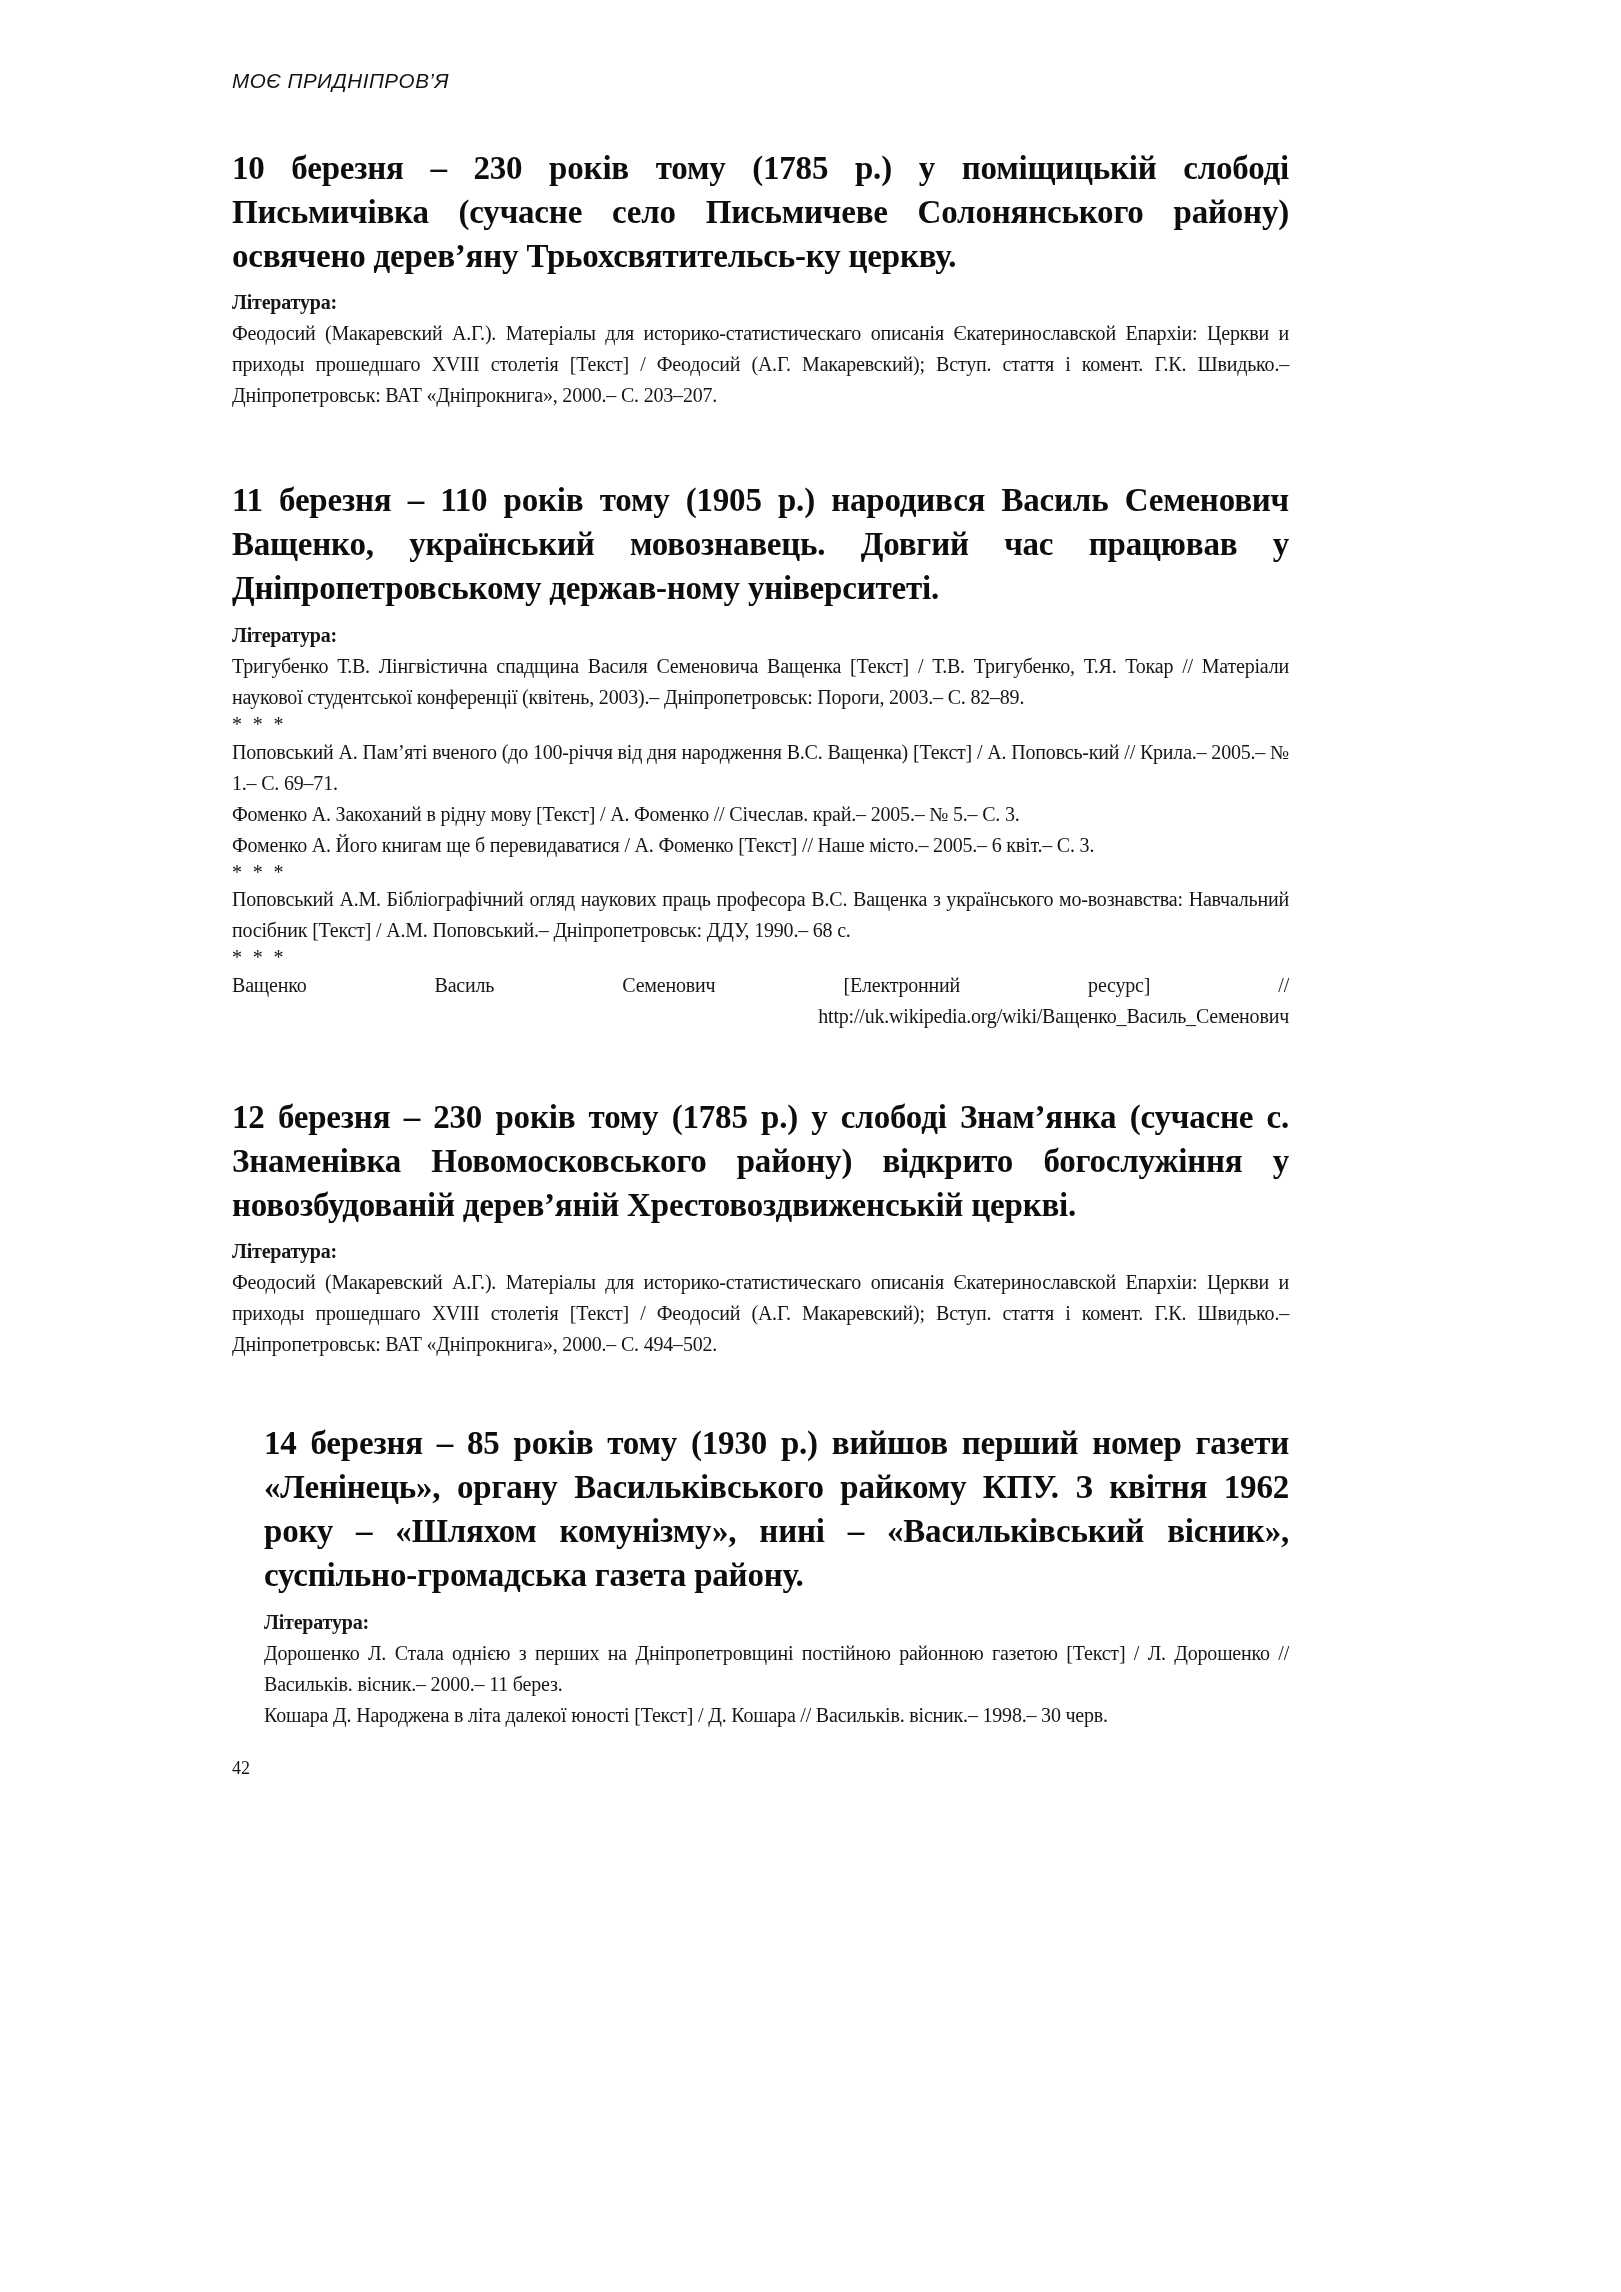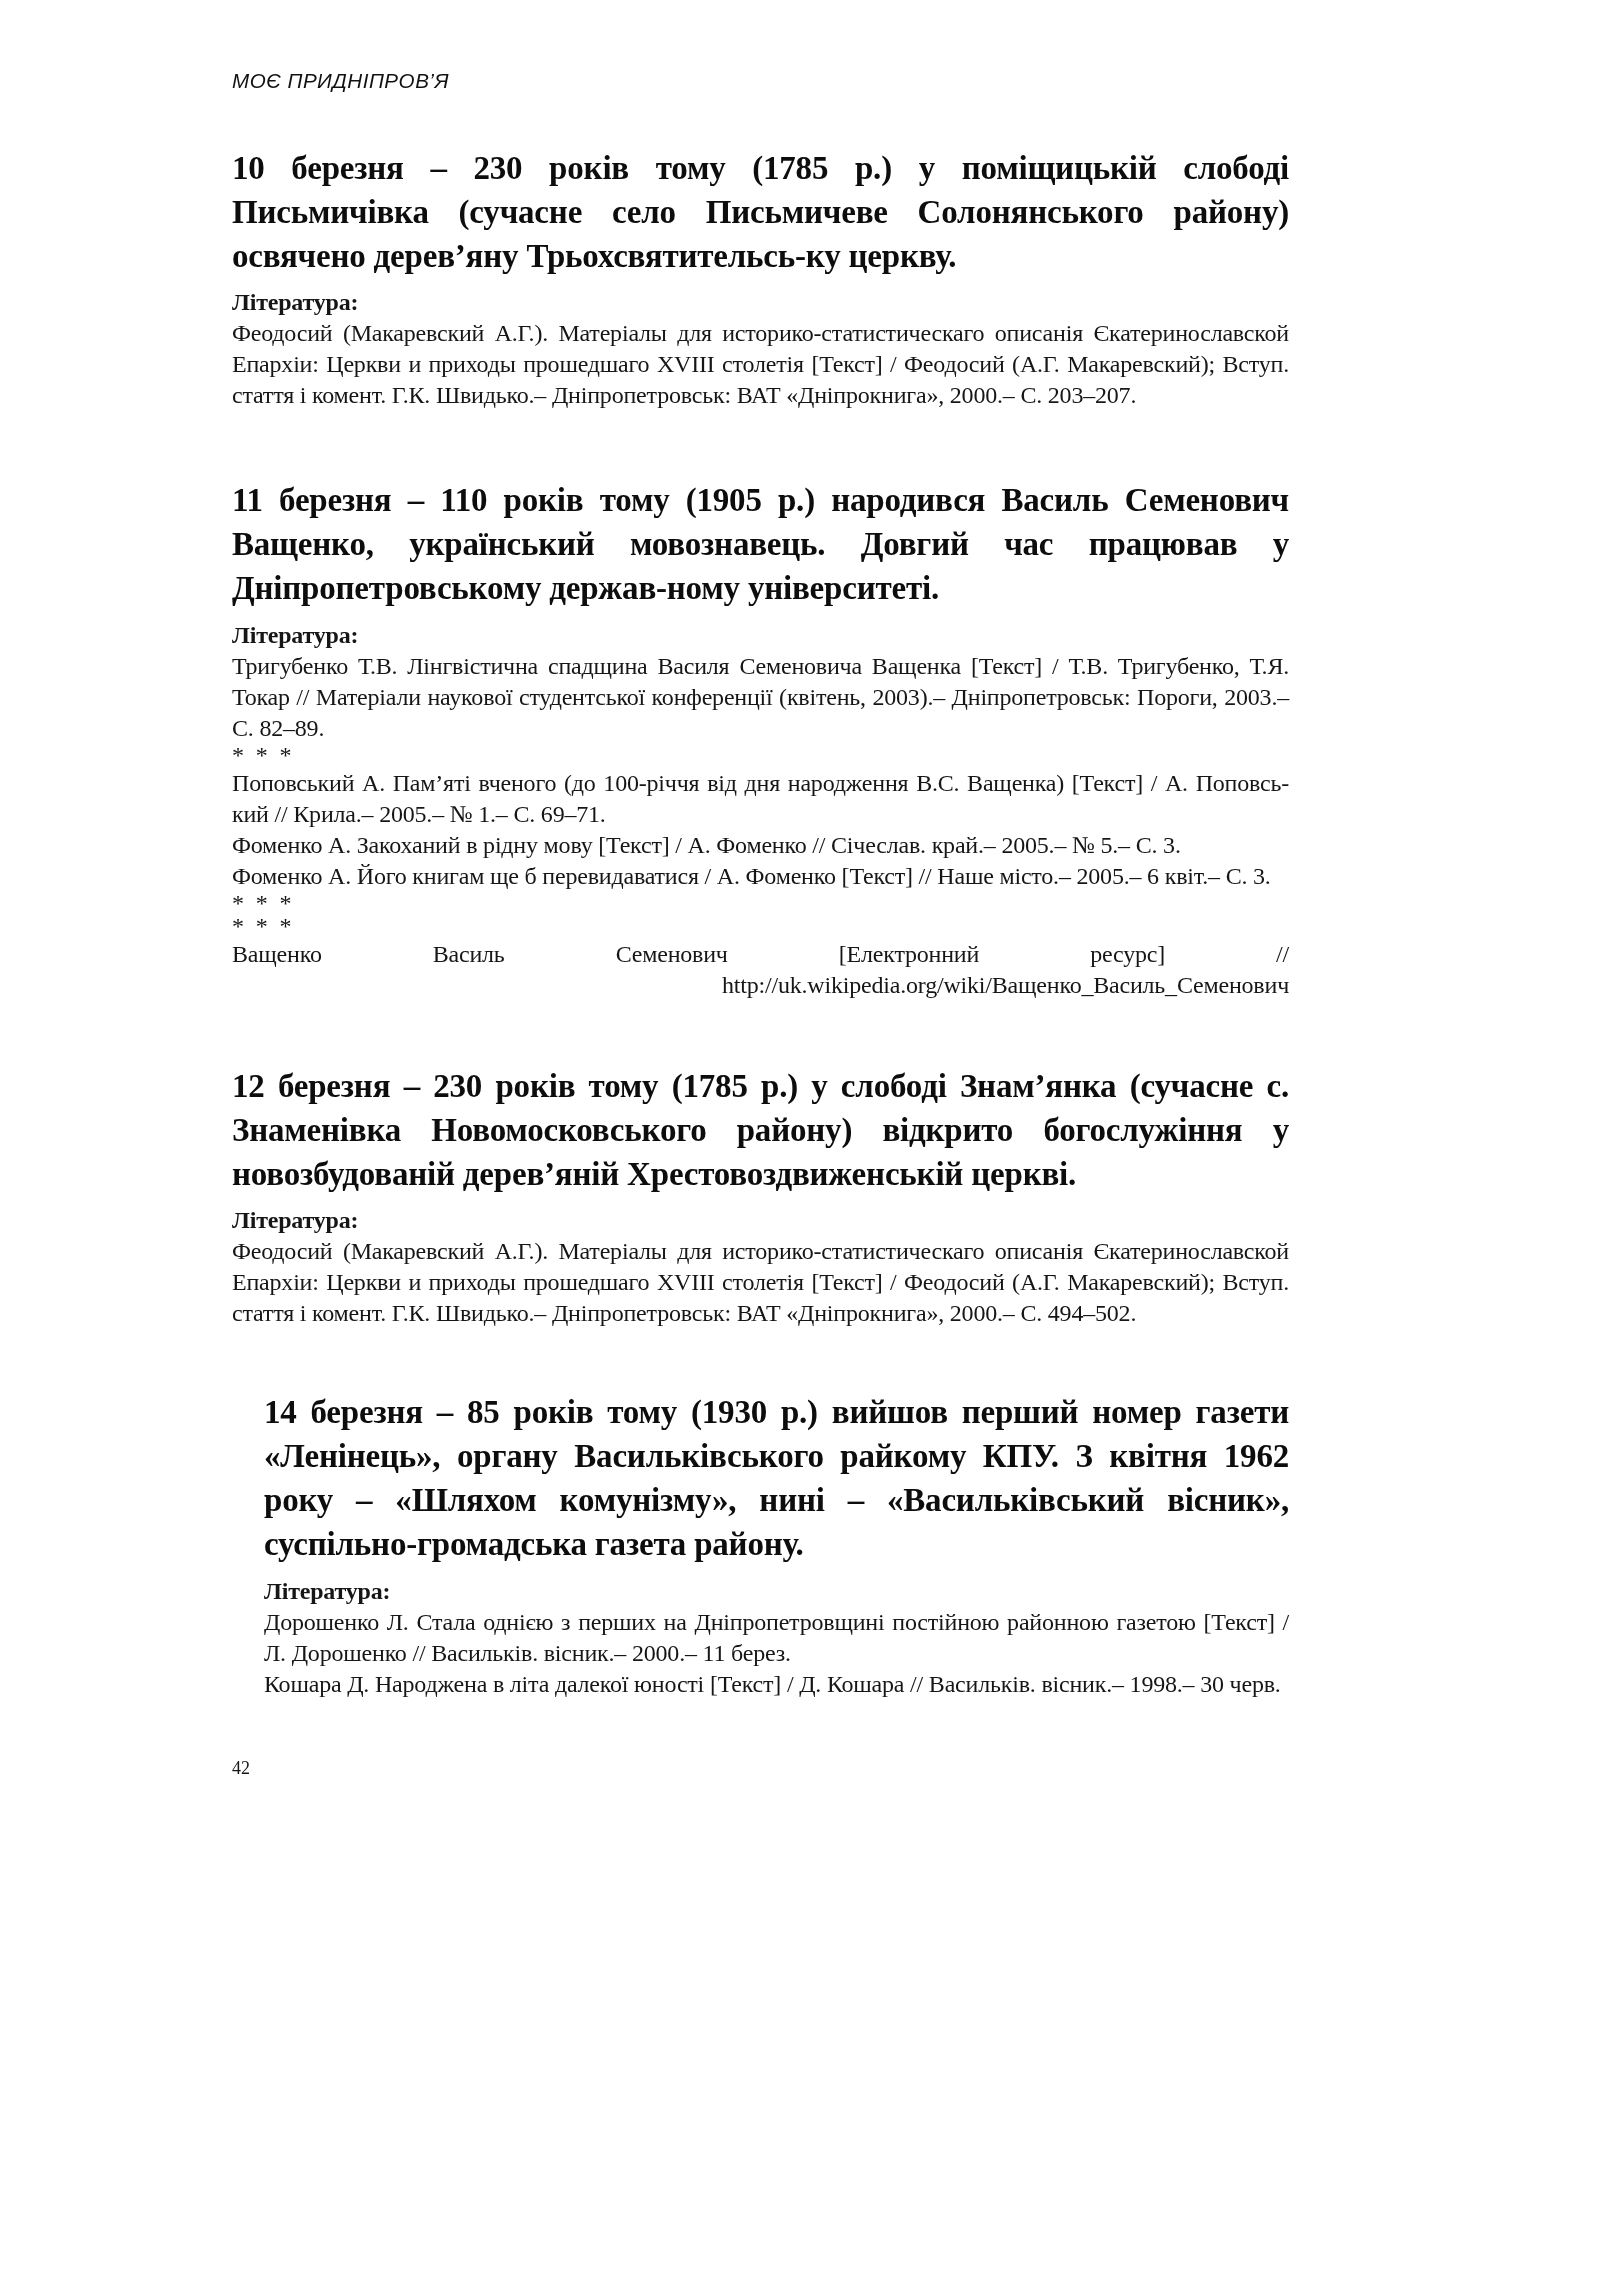--- a/index.html
+++ b/index.html
@@ -34,21 +34,21 @@
     margin: 0;
     font-size: 33px;
     line-height: 44px;
     font-weight: 700;
     letter-spacing: -0.2px;
     text-align: justify;
     color: #0d0d0d;
   }
   .lit-block {
     margin-top: 9.8px;
-    font-size: 24px;
+    font-size: 20px;
     line-height: 31px;
     letter-spacing: -0.2px;
   }
   .lit-label {
     margin: 0;
     font-weight: 700;
   }
   .ref {
     margin: 0;
     text-align: justify;
@@ -95,20 +95,21 @@
   <section class="event s2">
     <h2 class="event-heading">11 березня – 110 років тому (1905 р.) народився Василь Семенович Ващенко, український мовознавець. Довгий час працював у Дніпропетровському держав-ному університеті.</h2>
     <div class="lit-block">
       <p class="lit-label">Література:</p>
       <p class="ref">Тригубенко Т.В. Лінгвістична спадщина Василя Семеновича Ващенка [Текст] / Т.В. Тригубенко, Т.Я. Токар // Матеріали наукової студентської конференції (квітень, 2003).– Дніпропетровськ: Пороги, 2003.– С. 82–89.</p>
       <p class="stars">* * *</p>
       <p class="ref">Поповський А. Пам’яті вченого (до 100-річчя від дня народження В.С. Ващенка) [Текст] / А. Поповсь-кий // Крила.– 2005.– № 1.– С. 69–71.</p>
       <p class="ref">Фоменко А. Закоханий в рідну мову [Текст] / А. Фоменко // Січеслав. край.– 2005.– № 5.– С. 3.</p>
       <p class="ref">Фоменко А. Його книгам ще б перевидаватися / А. Фоменко [Текст] // Наше місто.– 2005.– 6 квіт.– С. 3.</p>
       <p class="stars">* * *</p>
+      <p class="ref">Поповський А.М. Бібліографічний огляд наукових праць професора В.С. Ващенка з українського мо-вознавства: Навчальний посібник [Текст] / А.М. Поповський.– Дніпропетровськ: ДДУ, 1990.– 68 с.</p>
       <p class="stars">* * *</p>
       <p class="force-justify">Ващенко Василь Семенович [Електронний ресурс] //</p>
       <p class="url-line">http://uk.wikipedia.org/wiki/Ващенко_Василь_Семенович</p>
     </div>
   </section>
 
   <section class="event s3">
     <h2 class="event-heading">12 березня – 230 років тому (1785 р.) у слободі Знам’янка (сучасне с. Знаменівка Новомосковського району) відкрито богослужіння у новозбудованій дерев’яній Хрестовоздвиженській церкві.</h2>
     <div class="lit-block">
       <p class="lit-label">Література:</p>

